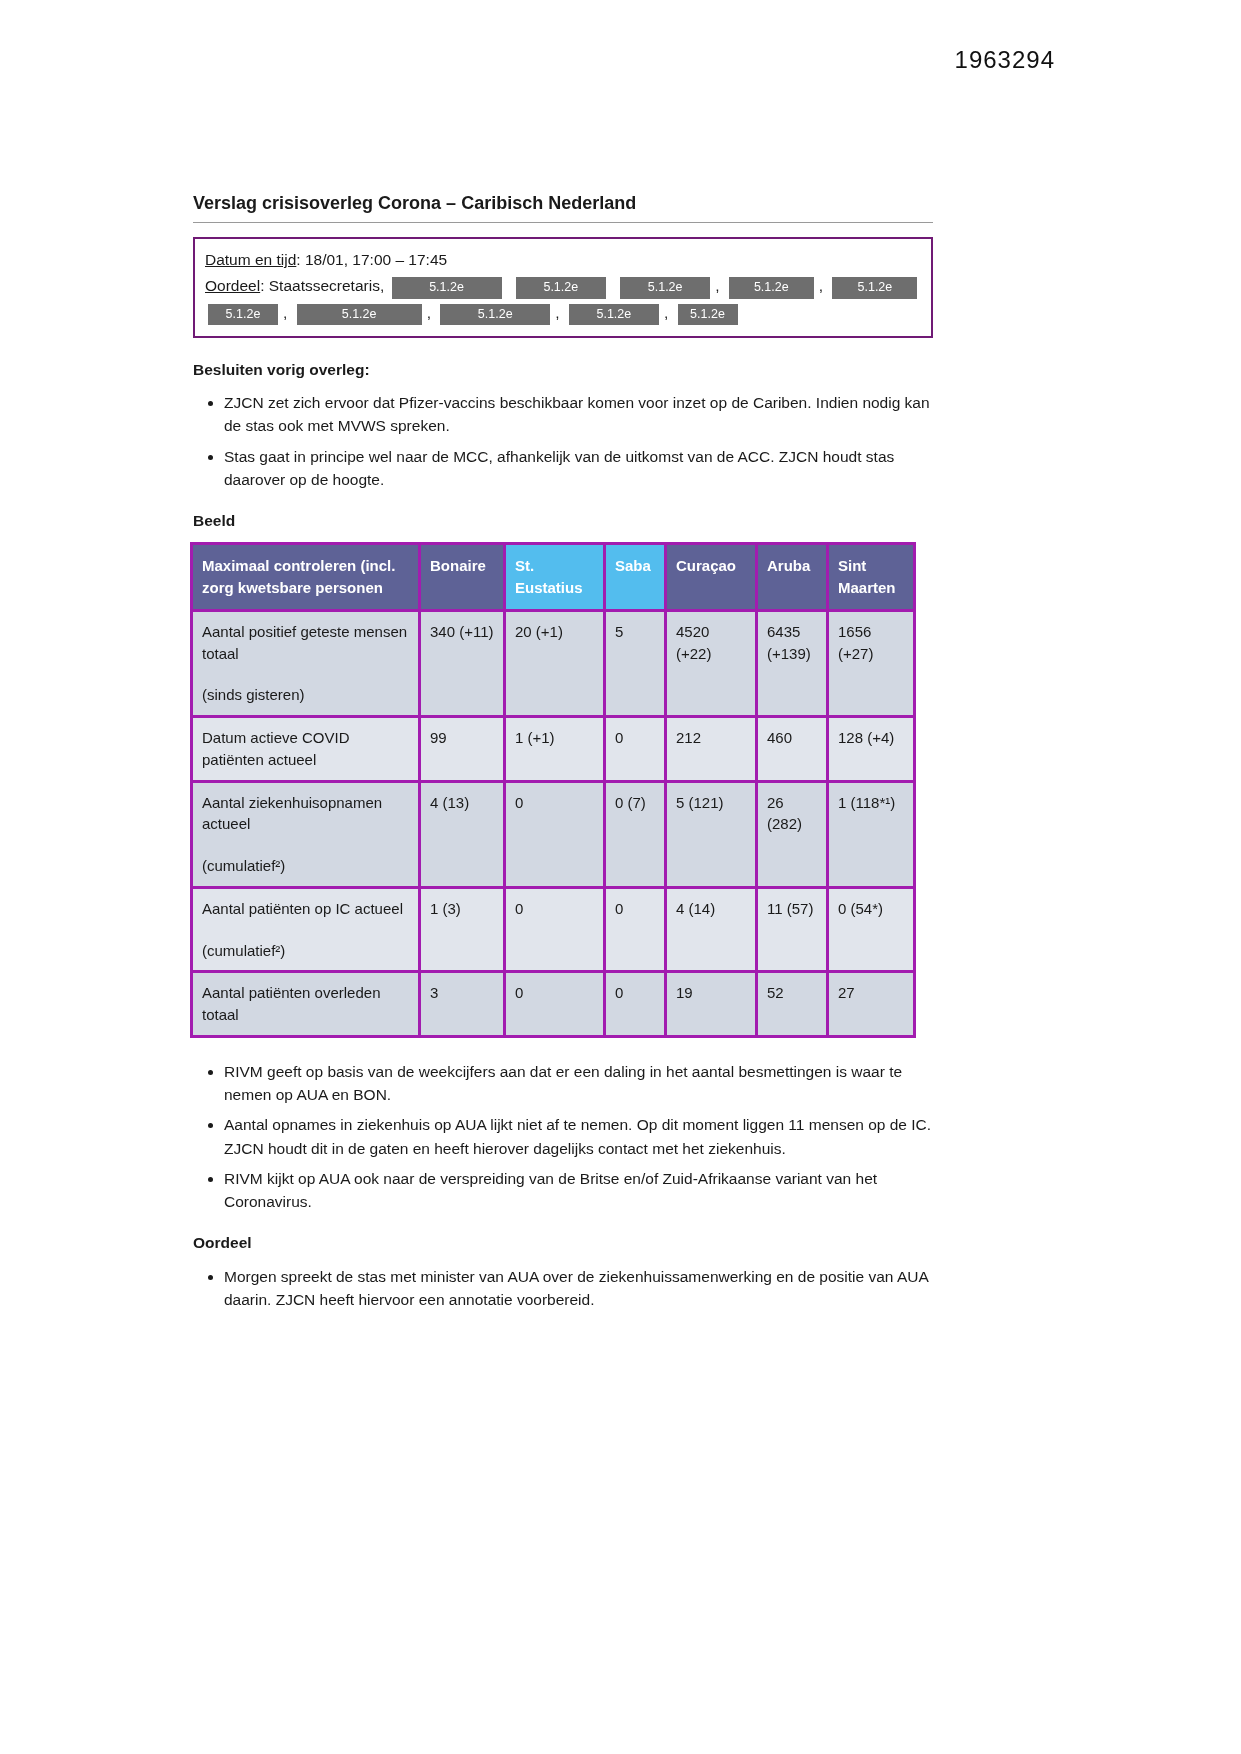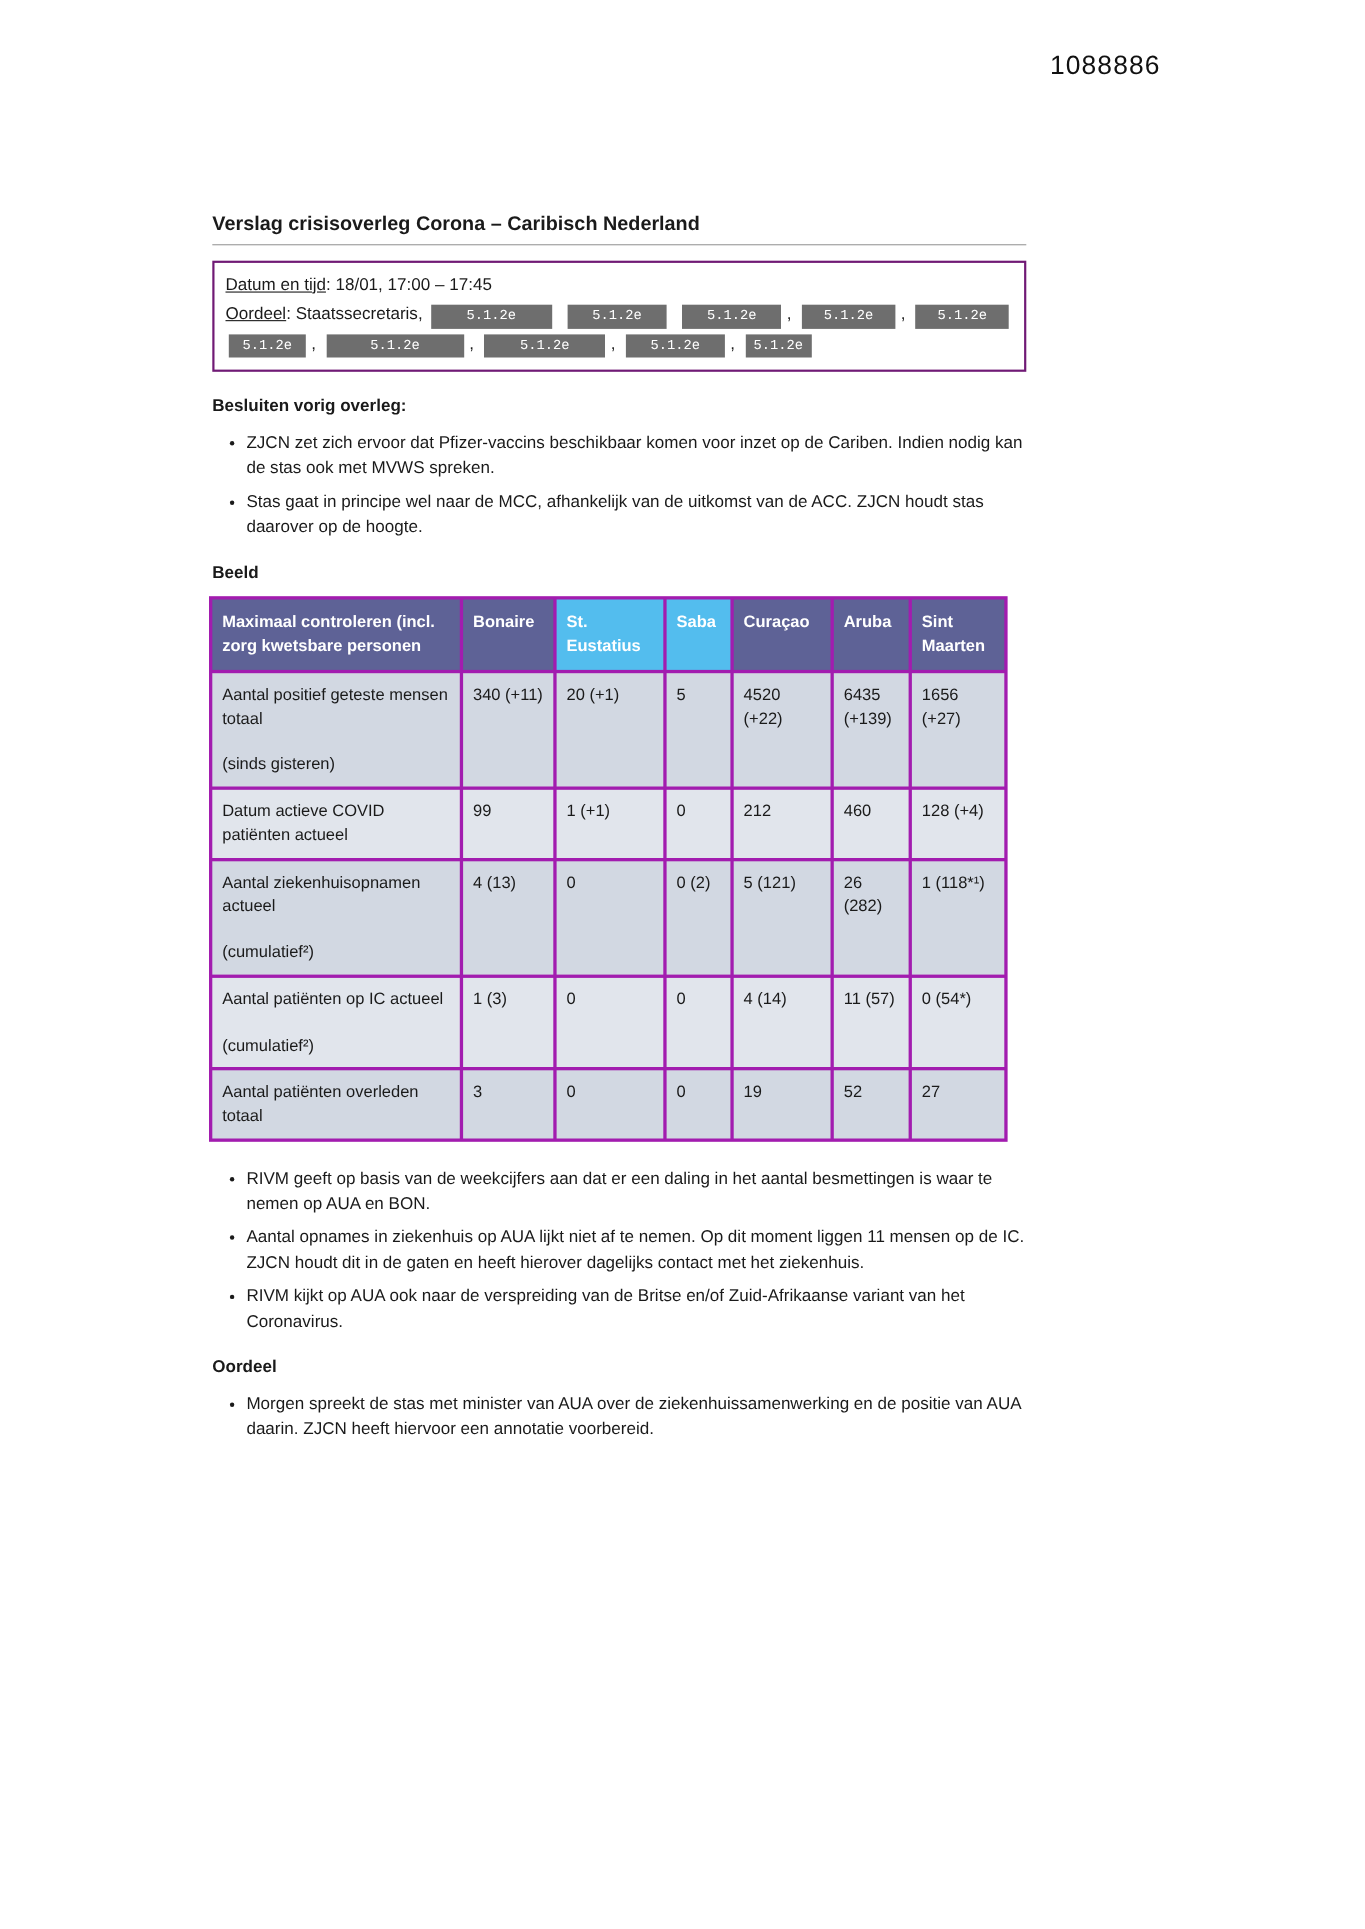--- a/index.html
+++ b/index.html
@@ -11,21 +11,21 @@
   .content{position:absolute;left:193px;top:190px;width:740px;font-size:15.5px;line-height:1.5;}
 
   .title{font-size:18px;font-weight:bold;margin:0 0 5px 0;}
   .title-rule{border:none;border-top:1px solid #9a9a9a;margin:0 0 14px 0;}
 
   .meta-box{border:2px solid #701a75;padding:6px 10px 9px;margin-bottom:20px;}
   .meta-line{margin:3px 0;}
   .u{text-decoration:underline;}
 
   .redact{display:inline-block;background:#6e6e6e;color:#ffffff;font-size:12.5px;
-          text-align:center;padding:3px 0;margin:2px 3px -3px;line-height:1.25;font-family:Liberation Mono, monospace;}
+          text-align:center;padding:3px 0;margin:2px 3px -3px;line-height:1.25;}
   .w60{width:60px}.w70{width:70px}.w85{width:85px}.w90{width:90px}.w110{width:110px}.w125{width:125px}
   .sep{margin:0 2px;}
 
   .section-heading{font-weight:bold;margin:18px 0 10px 0;}
   ul.bullets{margin:6px 0 16px 0;padding-left:31px;}
   ul.bullets li{margin-bottom:7px;}
 
   table.data{border-collapse:separate;border-spacing:3px;margin:2px 0 12px -3px;background:#a21caf;}
   table.data th{color:#ffffff;font-weight:bold;padding:10px 9px;font-size:15px;text-align:left;vertical-align:top;line-height:1.45;}
   table.data td{padding:9px 9px;font-size:15px;text-align:left;vertical-align:top;line-height:1.45;}
@@ -34,21 +34,21 @@
   tr.dark td{background:#d2d8e2;}
   tr.light td{background:#e1e5ec;}
   .sub{margin-top:20px;}
   .sub:empty{display:none;}
 </style>
 </head>
 <body>
 
 <div class="page">
 
-  <div class="doc-number">1088886</div>
+  <div class="doc-number">1963294</div>
 
   <div class="content">
 
     <h1 class="title">Verslag crisisoverleg Corona – Caribisch Nederland</h1>
     <hr class="title-rule">
 
     <div class="meta-box">
       <p class="meta-line"><span class="u">Datum en tijd</span><span>: 18/01, 17:00 – 17:45</span></p>
 
       <p class="meta-line"><span class="u">Oordeel</span><span>: Staatssecretaris,</span>
@@ -119,21 +119,21 @@
         <td>460</td>
         <td>128 (+4)</td>
       </tr>
       <tr class="dark">
         <td>
               <div>Aantal ziekenhuisopnamen actueel</div>
               <div class="sub">(cumulatief²)</div>
             </td>
         <td>4 (13)</td>
         <td>0</td>
-        <td>0 (2)</td>
+        <td>0 (7)</td>
         <td>5 (121)</td>
         <td>26 (282)</td>
         <td>1 (118*¹)</td>
       </tr>
       <tr class="light">
         <td>
               <div>Aantal patiënten op IC actueel</div>
               <div class="sub">(cumulatief²)</div>
             </td>
         <td>1 (3)</td>

